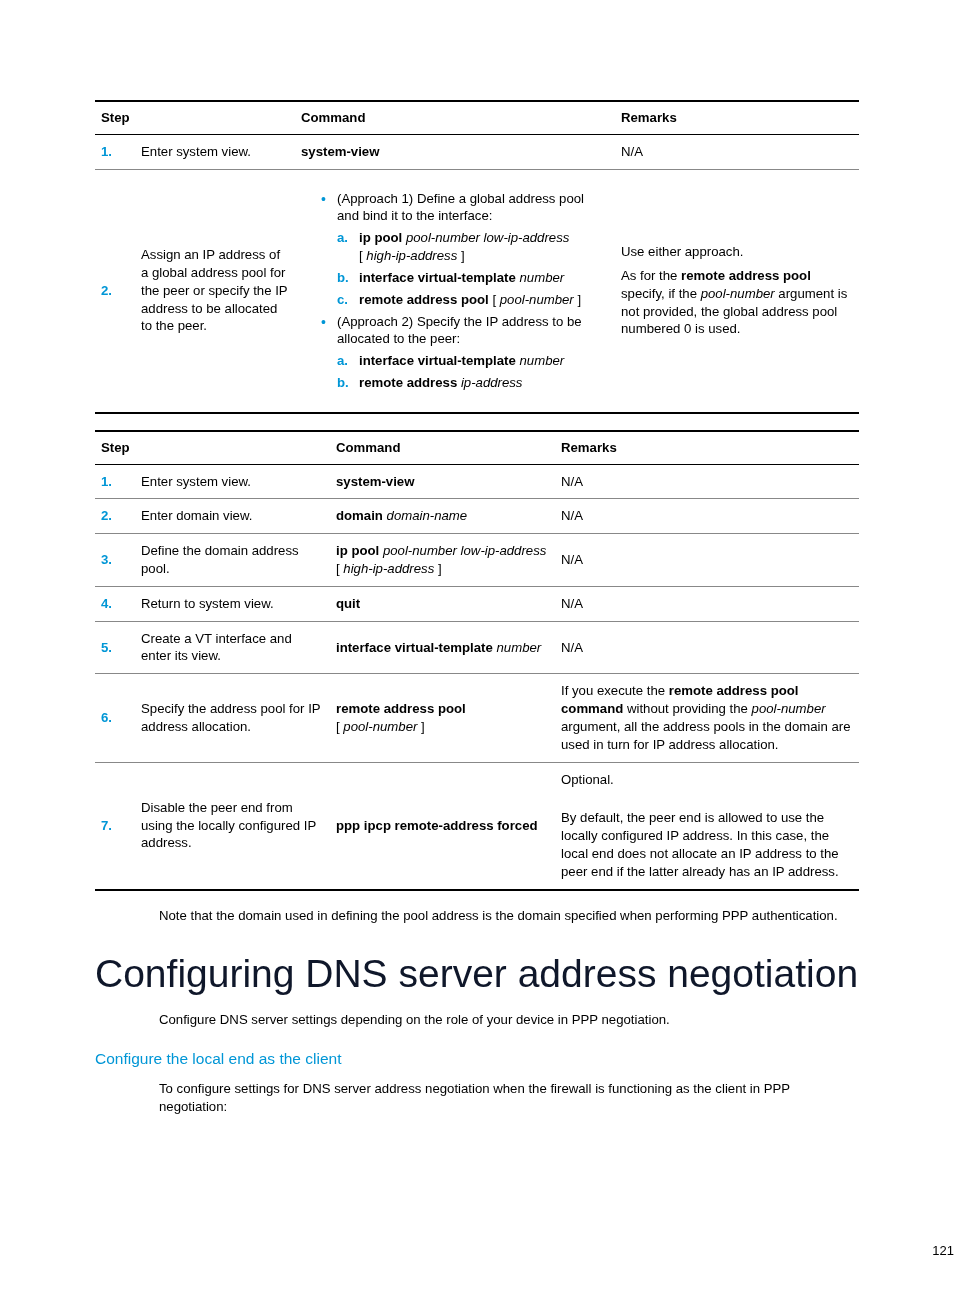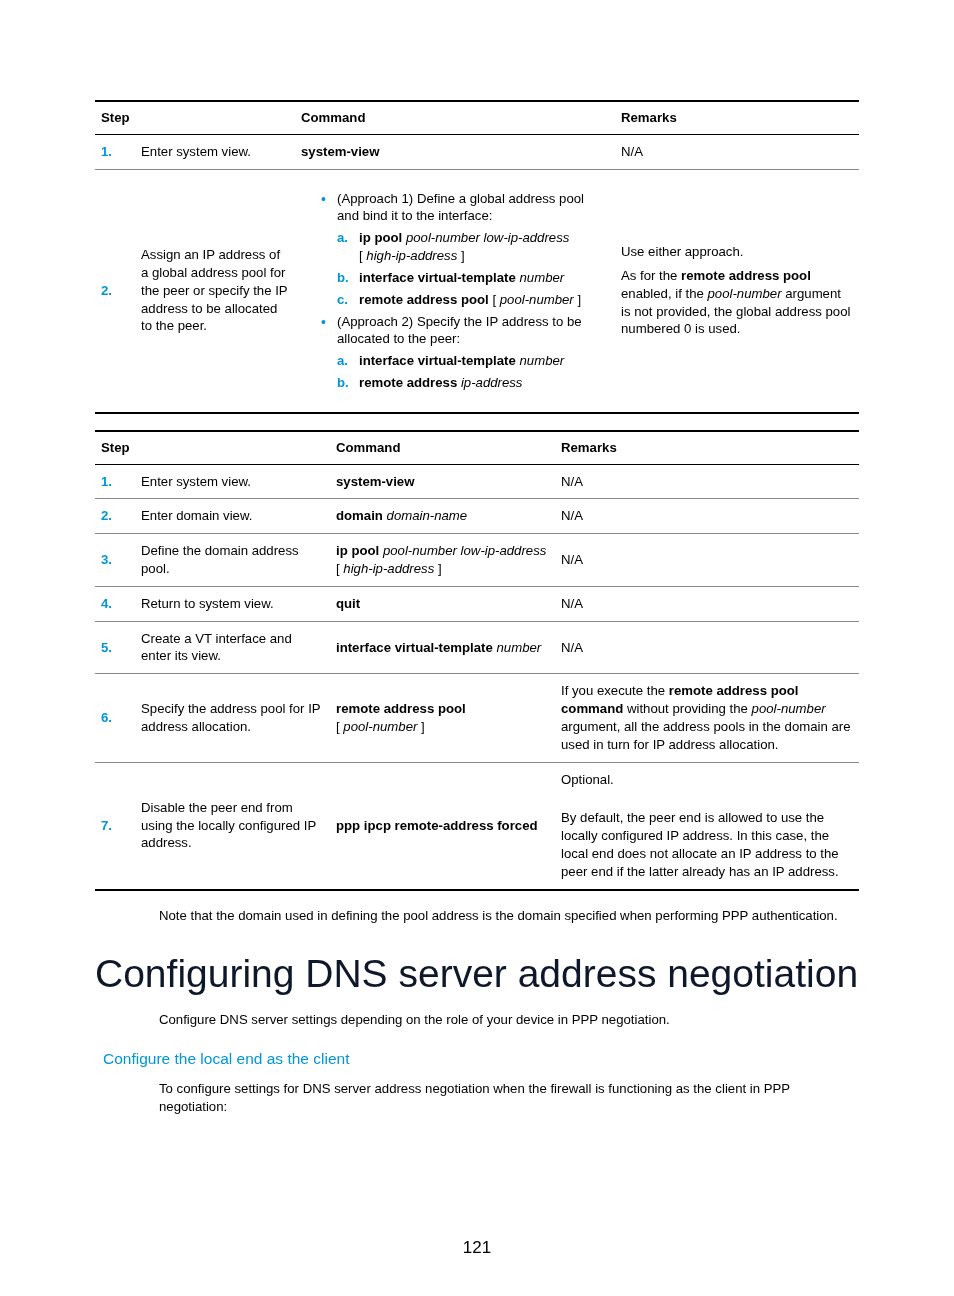--- a/index.html
+++ b/index.html
@@ -71,29 +71,29 @@
   h1.section {
     color: #0f172a;
     font-weight: 300;
     font-size: 39px;
     margin: 24px 0 8px 0;
   }
   h2.sub {
     color: #0096d6;
     font-weight: 400;
     font-size: 15.5px;
-    margin: 20px 0 10px 8px;
+    margin: 20px 0 10px 0;
   }
   .pgnum {
     position: absolute;
     bottom: 36px;
     left: 0;
     width: 100%;
-    text-align: center;
-    font-size: 17px;
+    text-align: right;
+    font-size: 13px;
   }
 </style>
 </head>
 <body>
 
 <div class="page">
 
   <table class="config">
     <colgroup>
         <col style="width:40px">
@@ -132,21 +132,21 @@
               <span>(Approach 2) Specify the IP address to be allocated to the peer:</span>
               <ul class="sub-list">
                 <li><span class="letter">a.</span><span class="bold">interface virtual-template</span> <span class="ital">number</span></li>
                 <li><span class="letter">b.</span><span class="bold">remote address</span> <span class="ital">ip-address</span></li>
               </ul>
             </li>
           </ul>
         </td>
         <td style="vertical-align:middle">
           <div>Use either approach.</div>
-          <div style="margin-top:6px"><span>As for the </span><span class="bold">remote address pool</span><span> enabled, if the </span><span class="ital">pool-number</span><span> argument is not provided, the global address pool numbered 0 is used.</span></div>
+          <div style="margin-top:6px"><span>As for the </span><span class="bold">remote address pool</span><span> specify, if the </span><span class="ital">pool-number</span><span> argument is not provided, the global address pool numbered 0 is used.</span></div>
         </td>
       </tr>
     </tbody>
   </table>
 
 
   <table class="config">
     <colgroup>
         <col style="width:40px">
         <col style="width:195px">

